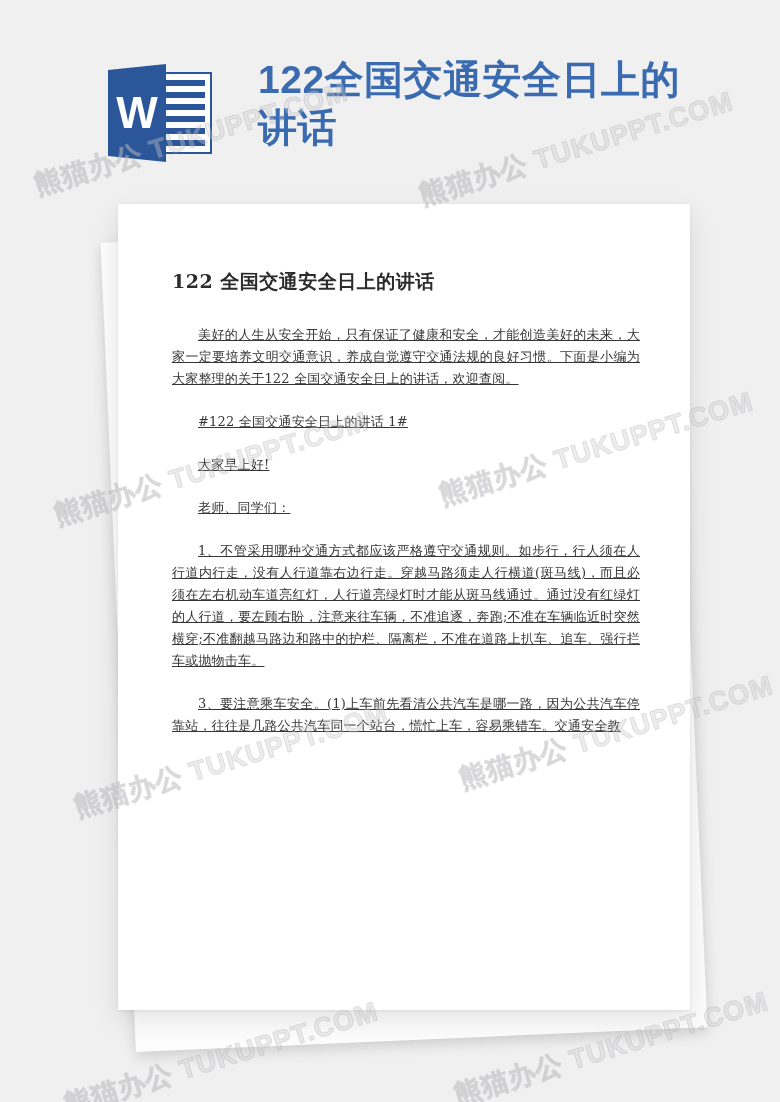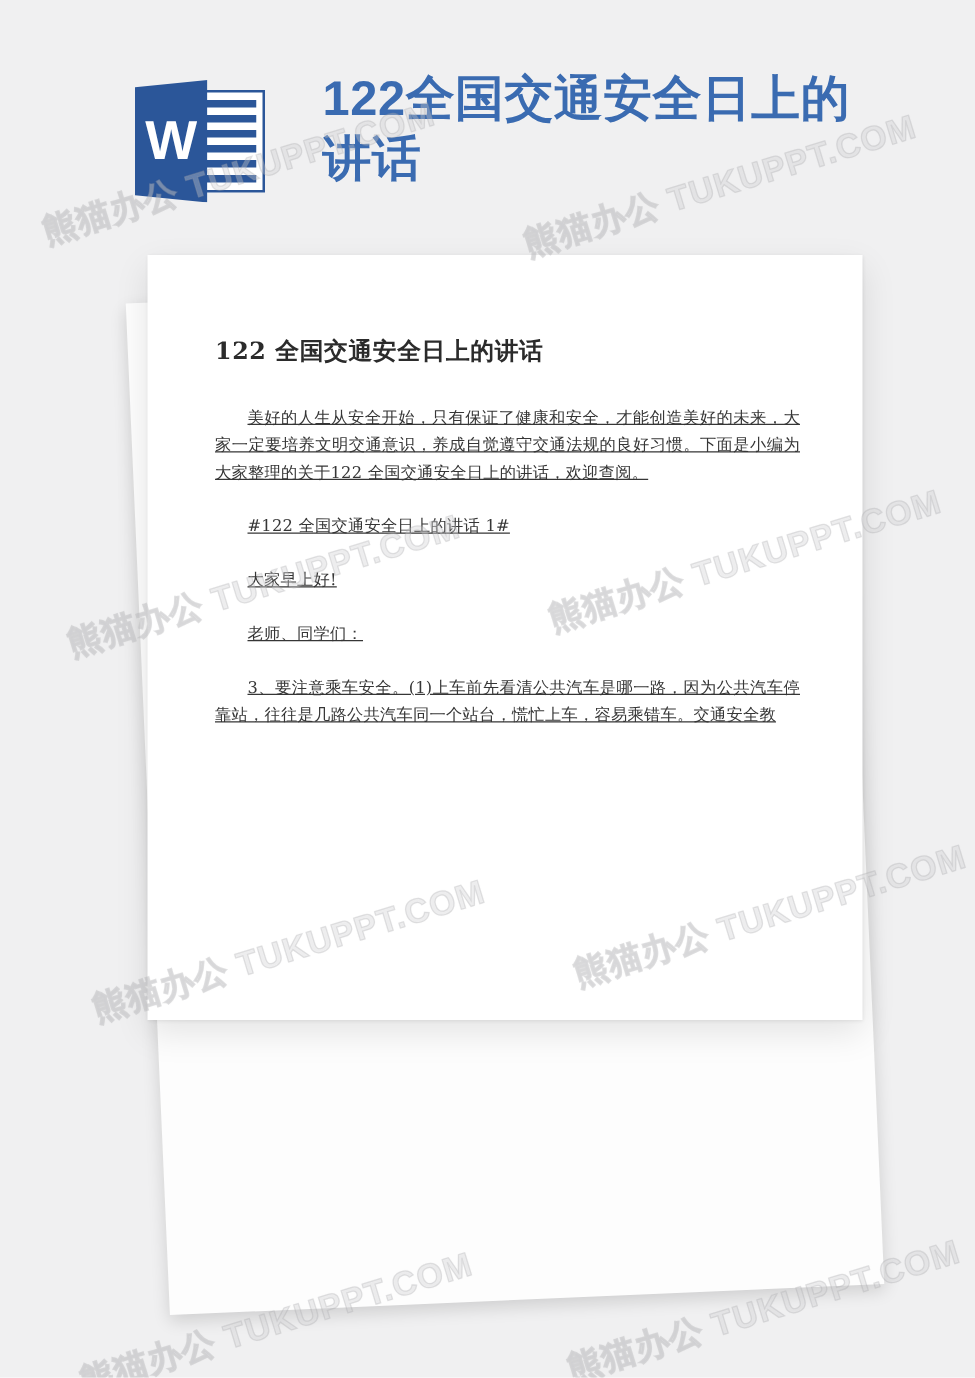--- a/index.html
+++ b/index.html
@@ -45,21 +45,21 @@
   }
 
   
   .page-back{
     position:absolute;left:118px;top:204px;width:572px;height:810px;
     background:#fdfdfd;z-index:1;
     transform:translateY(26px) rotate(-2.5deg);
     box-shadow:0 5px 14px rgba(0,0,0,.14);
   }
   .page-front{
-    position:absolute;left:118px;top:204px;width:572px;height:612px;
+    position:absolute;left:118px;top:204px;width:572px;height:806px;
     background:var(--sheet);z-index:2;overflow:hidden;
     padding:64px 50px 30px 54px;
     box-shadow:0 1px 3px rgba(0,0,0,.08),0 10px 26px rgba(0,0,0,.10);
     font-family:"DejaVu Serif",serif;
   }
   .doc-title{
     font-size:19px;font-weight:bold;color:#2b2b2b;
     line-height:26px;margin-bottom:30px;letter-spacing:.5px;
   }
   .para{
@@ -85,20 +85,21 @@
 <body>
 
 <div class="page-back"></div>
 
 <div class="page-front">
   <div class="doc-title">122 全国交通安全日上的讲话</div>
   <p class="para">美好的人生从安全开始，只有保证了健康和安全，才能创造美好的未来，大家一定要培养文明交通意识，养成自觉遵守交通法规的良好习惯。下面是小编为大家整理的关于122 全国交通安全日上的讲话，欢迎查阅。</p>
   <p class="para">#122 全国交通安全日上的讲话 1#</p>
   <p class="para">大家早上好!</p>
   <p class="para">老师、同学们：</p>
+  <p class="para">1、不管采用哪种交通方式都应该严格遵守交通规则。如步行，行人须在人行道内行走，没有人行道靠右边行走。穿越马路须走人行横道(斑马线)，而且必须在左右机动车道亮红灯，人行道亮绿灯时才能从斑马线通过。通过没有红绿灯的人行道，要左顾右盼，注意来往车辆，不准追逐，奔跑;不准在车辆临近时突然横穿;不准翻越马路边和路中的护栏、隔离栏，不准在道路上扒车、追车、强行拦车或抛物击车。</p>
   <p class="para">3、要注意乘车安全。(1)上车前先看清公共汽车是哪一路，因为公共汽车停靠站，往往是几路公共汽车同一个站台，慌忙上车，容易乘错车。交通安全教</p>
 </div>
 
 <div class="header">
   <div class="word-icon">
     <div class="doc-sheet">
       <i></i>
         <i></i>
         <i></i>
         <i></i>

